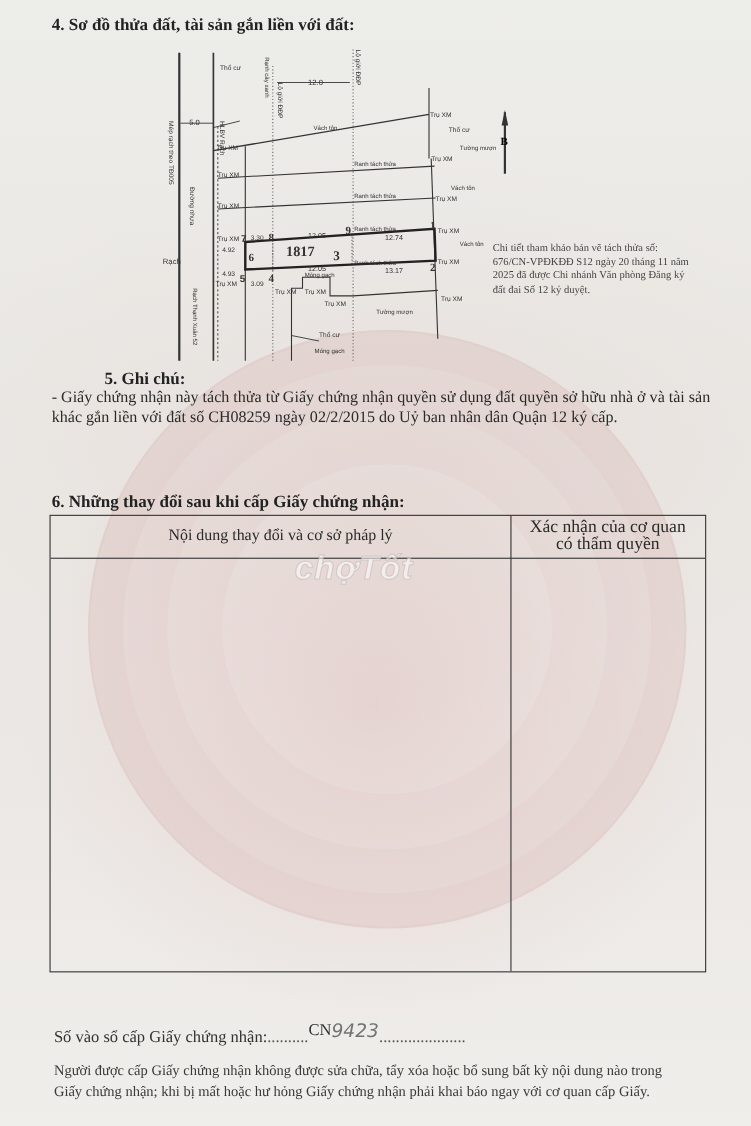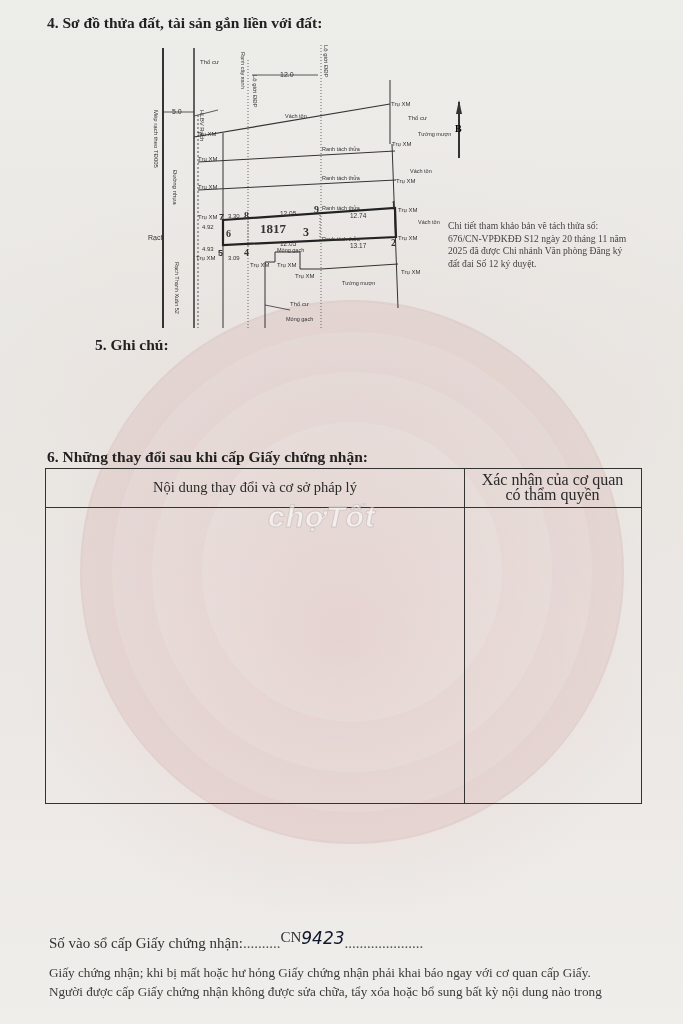--- a/index.html
+++ b/index.html
@@ -37,21 +37,21 @@
     position: absolute; left: 448px; top: 220px; width: 180px;
     font-size: 9.6px; line-height: 12.5px; color: #444;
   }
   .notes {
     position: absolute; left: 47px; top: 352px; width: 600px;
     font-size: 14.6px; line-height: 18.5px; color: #2a2a2a;
   }
   .notes p { margin: 0; }
 
   .table6 {
-    position: absolute; left: 45px; top: 468px; width: 597px; height: 336px;
+    position: absolute; left: 45px; top: 468px; width: 597px; height: 416px;
     border: 1.5px solid #333; box-sizing: border-box;
   }
   .table6 .hdr {
     position: absolute; left: 0; right: 0; top: 0; height: 38px;
     border-bottom: 1.5px solid #333;
   }
   .table6 .vline {
     position: absolute; left: 418px; top: 0; bottom: 0; border-left: 1.2px solid #333;
   }
   .table6 .h1 {
@@ -63,21 +63,21 @@
   .watermark {
     position: absolute; left: 268px; top: 500px; font-family: Liberation Sans, sans-serif;
     font-size: 30px; font-style: italic; font-weight: bold; color: rgba(255,255,255,0.55);
     -webkit-text-stroke: 1px rgba(180,170,170,0.45); letter-spacing: 1px;
   }
   .regno {
     position: absolute; left: 49px; top: 932px; font-size: 15px; color: #333; white-space: nowrap;
   }
   .regno .dots { letter-spacing: 0; color: #555; }
   .regno .hand {
-    font-family: "DejaVu Sans", sans-serif; font-style: italic; font-size: 17px; color: #0f172a; position: relative; top: -4px;
+    font-family: "DejaVu Sans", sans-serif; font-style: italic; font-size: 17px; color: #737373; position: relative; top: -4px;
   }
   .regno .cn { font-size: 15px; position: relative; top: -6px; text-align: right; }
   .footer {
     position: absolute; left: 49px; top: 963px; width: 600px; font-size: 13.2px; line-height: 19px; color: #3a3a3a;
   }
   .footer p { margin: 0; }
 </style>
 </head>
 <body>
 
@@ -181,34 +181,35 @@
 <svg style="position:absolute;left:452px;top:100px" width="14" height="60">
   <line x1="7" y1="2" x2="7" y2="58" stroke="#333" stroke-width="2"></line>
   <polygon points="7,0 4,14 10,14" fill="#333"></polygon>
   <text x="3" y="32" font-size="10" font-weight="bold" style="font-family:'Liberation Serif',serif">B</text>
 </svg>
 
 <div class="note-right">Chi tiết tham khảo bản vẽ tách thửa số: 676/CN-VPĐKĐĐ S12 ngày 20 tháng 11 năm 2025 đã được Chi nhánh Văn phòng Đăng ký đất đai Số 12 ký duyệt.</div>
 
 <div id="s5" class="sec-title">5. Ghi chú:</div>
 <div class="notes">
+  <p>- Giấy chứng nhận này tách thửa từ Giấy chứng nhận quyền sử dụng đất quyền sở hữu nhà ở và tài sản khác gắn liền với đất số CH08259 ngày 02/2/2015 do Uỷ ban nhân dân Quận 12 ký cấp.</p>
 </div>
 
 <div id="s6" class="sec-title">6. Những thay đổi sau khi cấp Giấy chứng nhận:</div>
 <div class="table6">
   <div class="hdr"></div>
   <div class="vline"></div>
   <div class="h1">Nội dung thay đổi và cơ sở pháp lý</div>
   <div class="h2">
     <div>Xác nhận của cơ quan</div>
     <div>có thẩm quyền</div>
   </div>
 </div>
 <div class="watermark">chợTốt</div>
 
 <div class="regno">
   <span>Số vào sổ cấp Giấy chứng nhận:</span><span class="dots">..........</span><span class="cn">CN</span><span class="hand">9423</span><span class="dots">.....................</span>
 </div>
 
 <div class="footer">
+  <p>Người được cấp Giấy chứng nhận không được sửa chữa, tẩy xóa hoặc bổ sung bất kỳ nội dung nào trong</p>
   <p>Giấy chứng nhận; khi bị mất hoặc hư hỏng Giấy chứng nhận phải khai báo ngay với cơ quan cấp Giấy.</p>
-  <p>Người được cấp Giấy chứng nhận không được sửa chữa, tẩy xóa hoặc bổ sung bất kỳ nội dung nào trong</p>
 </div>
 
 </body></html>

